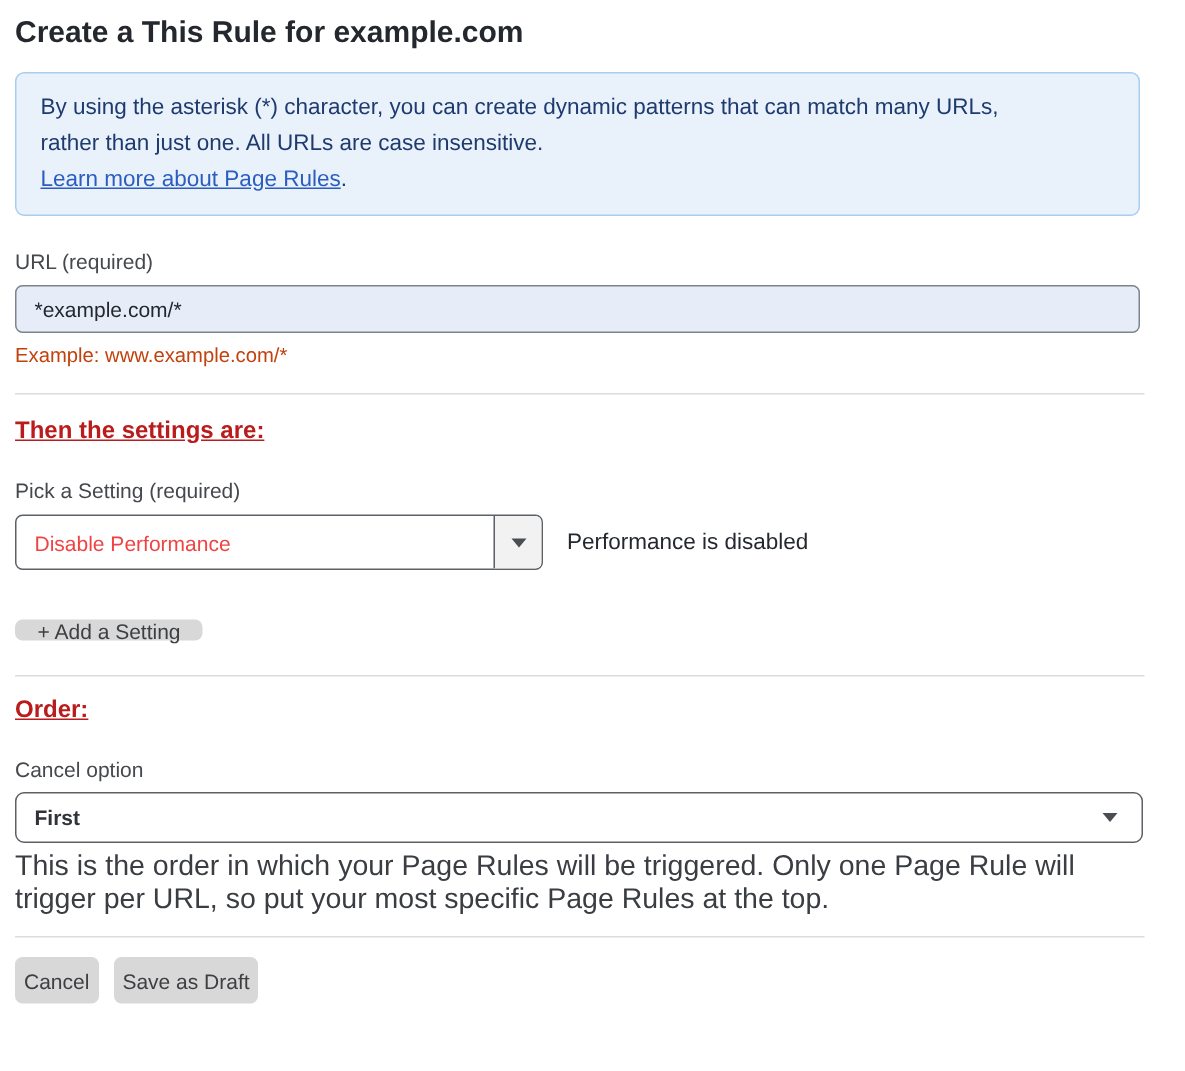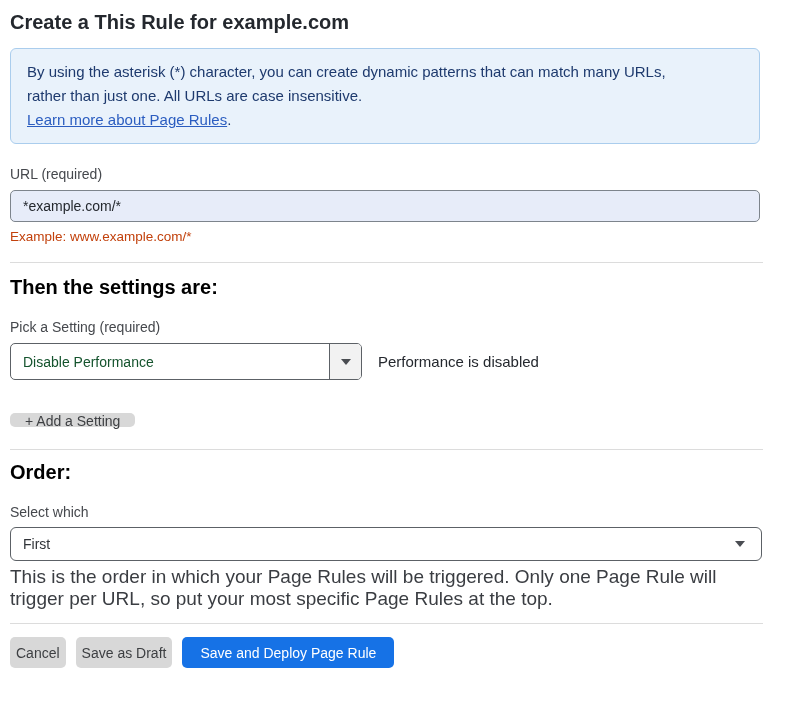--- a/index.html
+++ b/index.html
@@ -51,35 +51,35 @@
   .example-text { margin-top: 7px; font-size: 13.5px; line-height: 16px; color: #c2410c; }
 
   hr.divider {
     border: none; border-top: 1px solid #dcdcdc;
     width: 753px; margin: 17px 0 0 0;
   }
   hr.divider.d2 { margin-top: 19px; }
   hr.divider.d3 { margin-top: 13px; }
 
   h2.section-heading {
-    margin: 15px 0 0 0; font-size: 20px; line-height: 19px;
-    font-weight: 700; color: #000000;
+    margin: 15px 0 0 0; font-size: 16px; line-height: 19px;
+    font-weight: 700; color: #b91c1c; text-decoration: underline;
   }
   h2.order-heading { margin-top: 13px; }
 
   .setting-row { margin-top: 7px; display: flex; align-items: center; }
   .select-group {
     display: flex; align-items: stretch;
     width: 352px; height: 37px;
     border: 1px solid #5c6166; border-radius: 5px;
     background: #ffffff; overflow: hidden; cursor: pointer;
   }
   .select-value {
     flex: 1; display: flex; align-items: center;
-    padding-left: 12px; font-size: 14px; color: #14532d;
+    padding-left: 12px; font-size: 14px; color: #ef4444;
   }
   .select-arrow-box {
     width: 32px; background: #f2f2f2;
     border-left: 1px solid #5c6166;
     display: flex; align-items: center; justify-content: center;
     cursor: pointer;
   }
   .caret {
     width: 0; height: 0; display: inline-block;
     border-left: 5px solid transparent;
@@ -97,21 +97,21 @@
     background: #d8d8d8; color: #3d3f42;
     border-radius: 5px; font-size: 14px;
   }
 
   .wide-select {
     margin-top: 6px; width: 752px; height: 34px;
     border: 1px solid #5c6166; border-radius: 6px;
     background: #ffffff; cursor: pointer;
     display: flex; align-items: center; justify-content: space-between;
     padding: 0 16px 0 12px;
-    font-size: 14px; color: #303338;
+    font-size: 14px; color: #303338; font-weight: bold;
   }
 
   .order-description {
     margin: 5px 0 0 0; max-width: 740px;
     font-size: 19px; line-height: 22px; color: #3a3d42;
   }
 
   .footer { margin-top: 13px; display: flex; gap: 10px; }
   .footer button {
     height: 31px; border-radius: 5px; font-size: 14px; padding: 0 6px;
@@ -154,30 +154,29 @@
     </div>
     <div class="setting-status">Performance is disabled</div>
   </div>
 
   <button class="gray-btn">+ Add a Setting</button>
 
   <hr class="divider d2">
 
   <h2 class="section-heading order-heading">Order:</h2>
 
-  <label class="field-label">Select which</label>
+  <label class="field-label">Cancel option</label>
 
   <div class="wide-select">
     <span>First</span>
     <span class="caret"></span>
   </div>
 
   <p class="order-description">This is the order in which your Page Rules will be triggered. Only one Page Rule will trigger per URL, so put your most specific Page Rules at the top.</p>
 
   <hr class="divider d3">
 
   <div class="footer">
     <button>Cancel</button>
     <button>Save as Draft</button>
-    <button class="primary">Save and Deploy Page Rule</button>
   </div>
 
 </div>
 
 </body></html>

